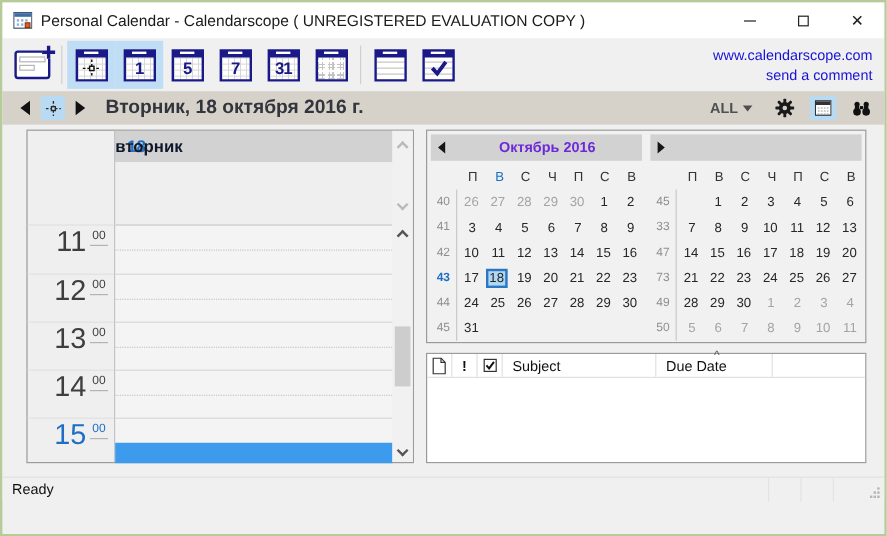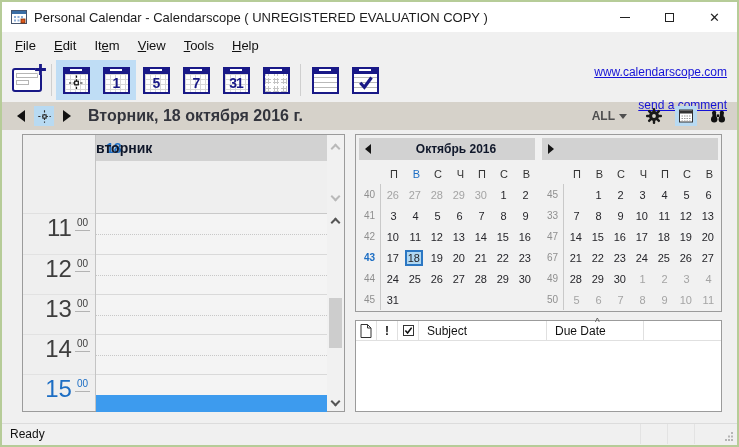--- a/index.html
+++ b/index.html
@@ -42,21 +42,21 @@
     repeating-linear-gradient(90deg,#c4c4c4 0 1px,transparent 1px 3px);
     background-size:auto;}
   .ic-page{background-image:repeating-linear-gradient(#ffffff 0 3px,#b9b9b9 3px 4px);}
   .ic-page .chk{position:absolute;inset:-1px 0 0 0;width:100%;height:100%;}
   .ic-form{width:30px;height:24px;border:2px solid #191987;border-radius:3px;background:#fff;position:relative;padding:3px 2px;}
   .fb{display:block;border:1px solid #b5b5b5;height:5px;margin-bottom:2px;}
   .fb1{width:100%;}
   .fb2{width:60%;}
   .f-plus{position:absolute;top:-7px;right:-7px;width:13px;height:13px;}
   .tb-links{margin-left:auto;display:flex;flex-direction:column;align-items:flex-end;gap:3px;padding-right:10px;font-size:12px;}
-  .tb-link{color:#1512d6;text-decoration:underline;cursor:pointer;margin-top:16px;}
+  .tb-link{color:#1512d6;cursor:pointer;}
 
   
   .navbar{height:28px;background:#d6d2ca;display:flex;align-items:center;padding:0 8px;}
   .nav-btn{width:22px;height:20px;display:flex;align-items:center;justify-content:center;}
   .tri-prev{width:0;height:0;border-top:6px solid transparent;border-bottom:6px solid transparent;border-right:8px solid #111;}
   .tri-next{width:0;height:0;border-top:6px solid transparent;border-bottom:6px solid transparent;border-left:8px solid #111;}
   .nav-today{width:20px;height:20px;background:#b8daf2;display:flex;align-items:center;justify-content:center;margin:0 2px;}
   .nav-today svg{width:15px;height:15px;}
   .nav-date{margin-left:10px;font-size:16px;font-weight:bold;color:#33353d;}
   .nav-right{margin-left:auto;display:flex;align-items:center;gap:10px;}
@@ -92,21 +92,21 @@
   .chev.dark{border-color:#555;}
   .sb-c1{top:10px;}.sb-c2{top:58px;}.sb-c3{top:84px;}.sb-c4{bottom:6px;}
   .sb-thumb{position:absolute;left:2px;width:13px;top:163px;height:50px;background:#cdcdcd;}
 
   
   .cal-panel{position:absolute;left:353px;top:4px;width:367px;height:178px;background:#f1f1f1;border:1px solid #9b9b9b;padding:3px;}
   .cal-strip{display:flex;gap:7px;}
   .cal{width:176px;}
   .cal-head{height:22px;background:#d2d2d2;display:flex;align-items:center;padding:0 6px;margin-bottom:3px;}
   .cal-title{flex:1;text-align:center;font-size:12px;font-weight:bold;color:#222;}
-  .cal-title.hl{color:#0f172a;padding-left:12px;}
+  .cal-title.hl{color:#6d28d9;padding-left:12px;}
   .tri{width:0;height:0;}
   .tri-l{border-top:5px solid transparent;border-bottom:5px solid transparent;border-right:6px solid #151515;}
   .tri-r{border-top:5px solid transparent;border-bottom:5px solid transparent;border-left:6px solid #151515;}
   .cal-grid{display:grid;grid-template-columns:22px repeat(7,22px);grid-auto-rows:21px;font-size:11px;align-items:center;}
   .dw{text-align:right;padding-right:5px;color:#333;}
   .dw.hl{color:#1d6ec4;}
   .wk{color:#8f8f8f;font-size:10px;text-align:right;padding-right:5px;border-right:1px solid #c9c9c9;height:100%;display:flex;align-items:center;justify-content:flex-end;}
   .wk.cur{color:#1d6ec4;font-weight:bold;}
   .day{display:flex;align-items:center;justify-content:flex-end;color:#26262b;height:100%;padding-right:2px;}
   .day.muted{color:#a4a4a4;}
@@ -160,28 +160,20 @@
         </div>
       <div class="wc">
           <span class="g-max"></span>
         </div>
       <div class="wc">
           <span class="g-close">✕</span>
         </div>
     </div>
   </div>
 
-  <div class="menubar" id="menubar">
-      <div class="menu-item"><u>F</u>ile</div>
-      <div class="menu-item"><u>E</u>dit</div>
-      <div class="menu-item">It<u>e</u>m</div>
-      <div class="menu-item"><u>V</u>iew</div>
-      <div class="menu-item"><u>T</u>ools</div>
-      <div class="menu-item"><u>H</u>elp</div>
-    </div>
 
   <div class="toolbar">
     <div class="tb-buttons" id="tb-buttons">
         <div class="tb-btn">
           <div class="ic-form">
             <i class="fb fb1"></i>
             <i class="fb fb2"></i>
             <svg class="f-plus" viewBox="0 0 12 12">
               <path d="M6 1v10M1 6h10" stroke="#f0f0f0" stroke-width="5.5" fill="none"></path>
               <path d="M6 1v10M1 6h10" stroke="#191987" stroke-width="2.6" fill="none"></path>
@@ -557,21 +549,21 @@
               </span>
               <span class="day">
                 <i class="dnum">18</i>
               </span>
               <span class="day">
                 <i class="dnum">19</i>
               </span>
               <span class="day">
                 <i class="dnum">20</i>
               </span>
-              <span class="wk">67</span>
+              <span class="wk">73</span>
               <span class="day">
                 <i class="dnum">21</i>
               </span>
               <span class="day">
                 <i class="dnum">22</i>
               </span>
               <span class="day">
                 <i class="dnum">23</i>
               </span>
               <span class="day">

